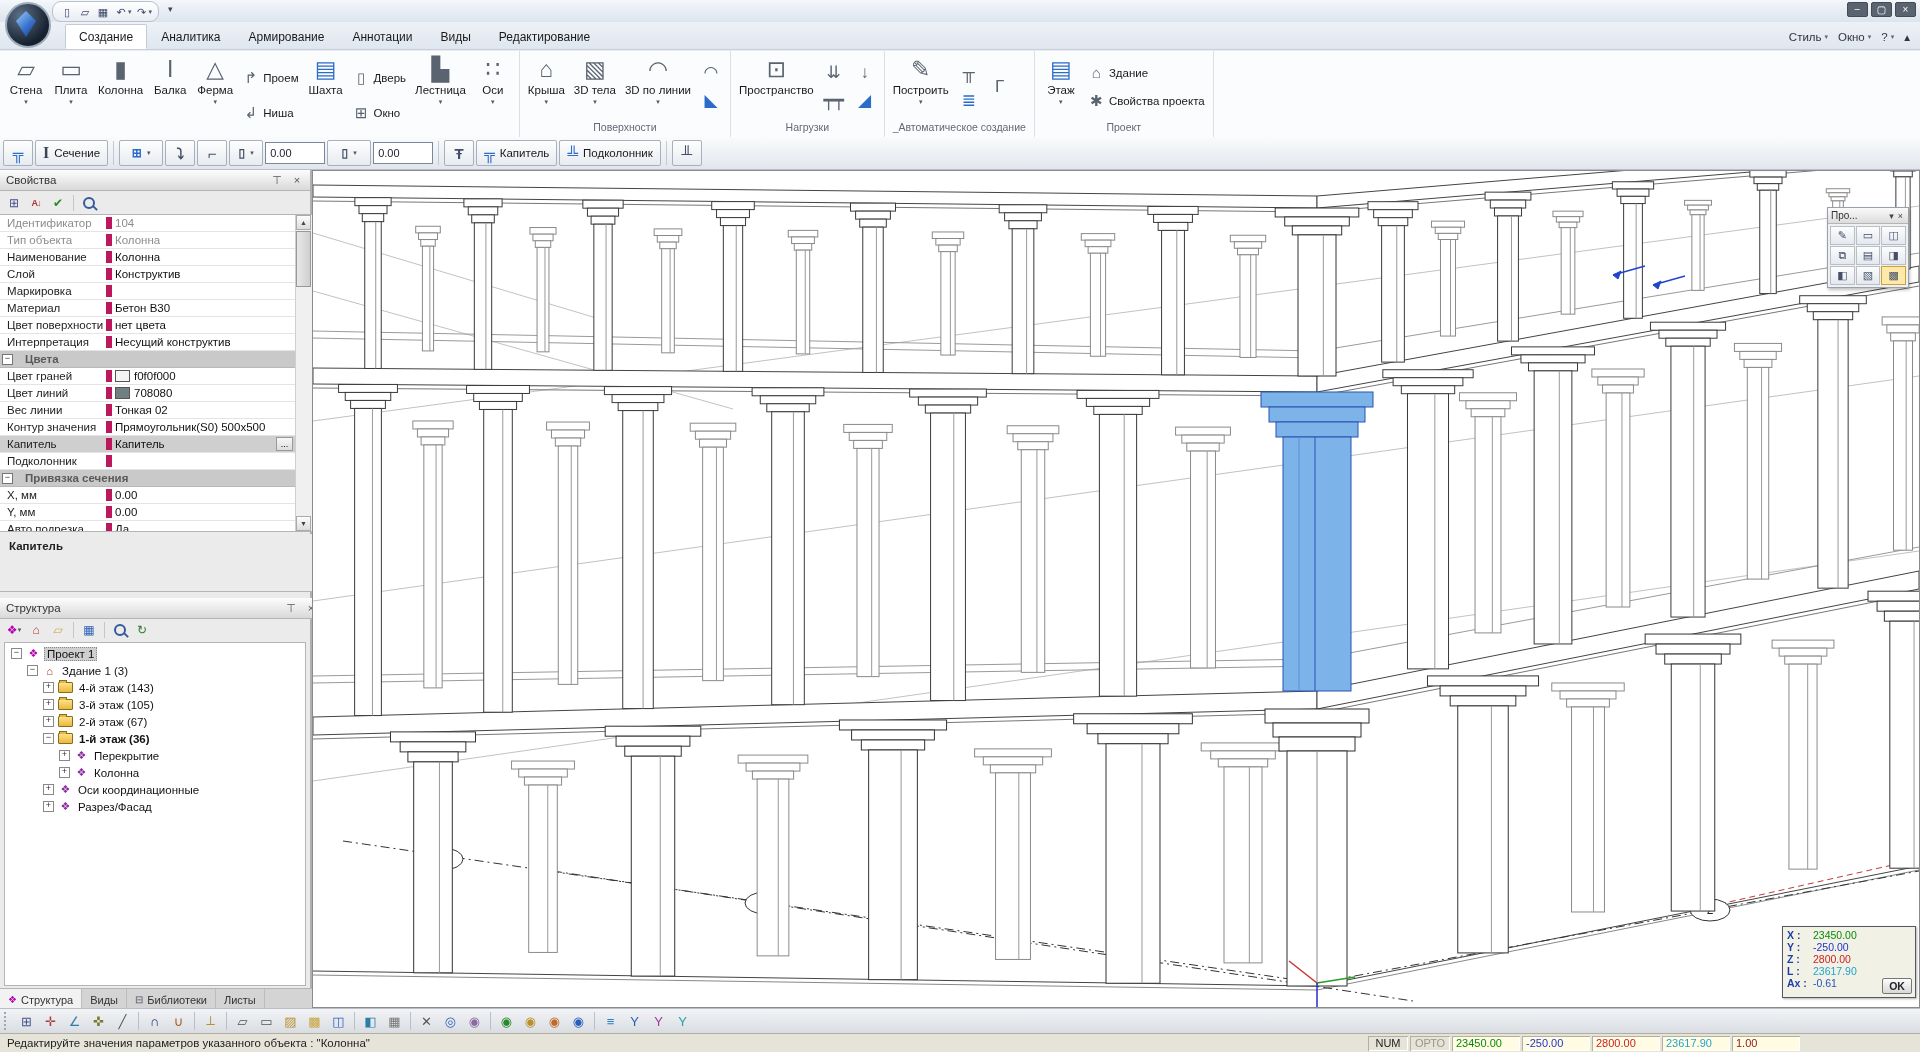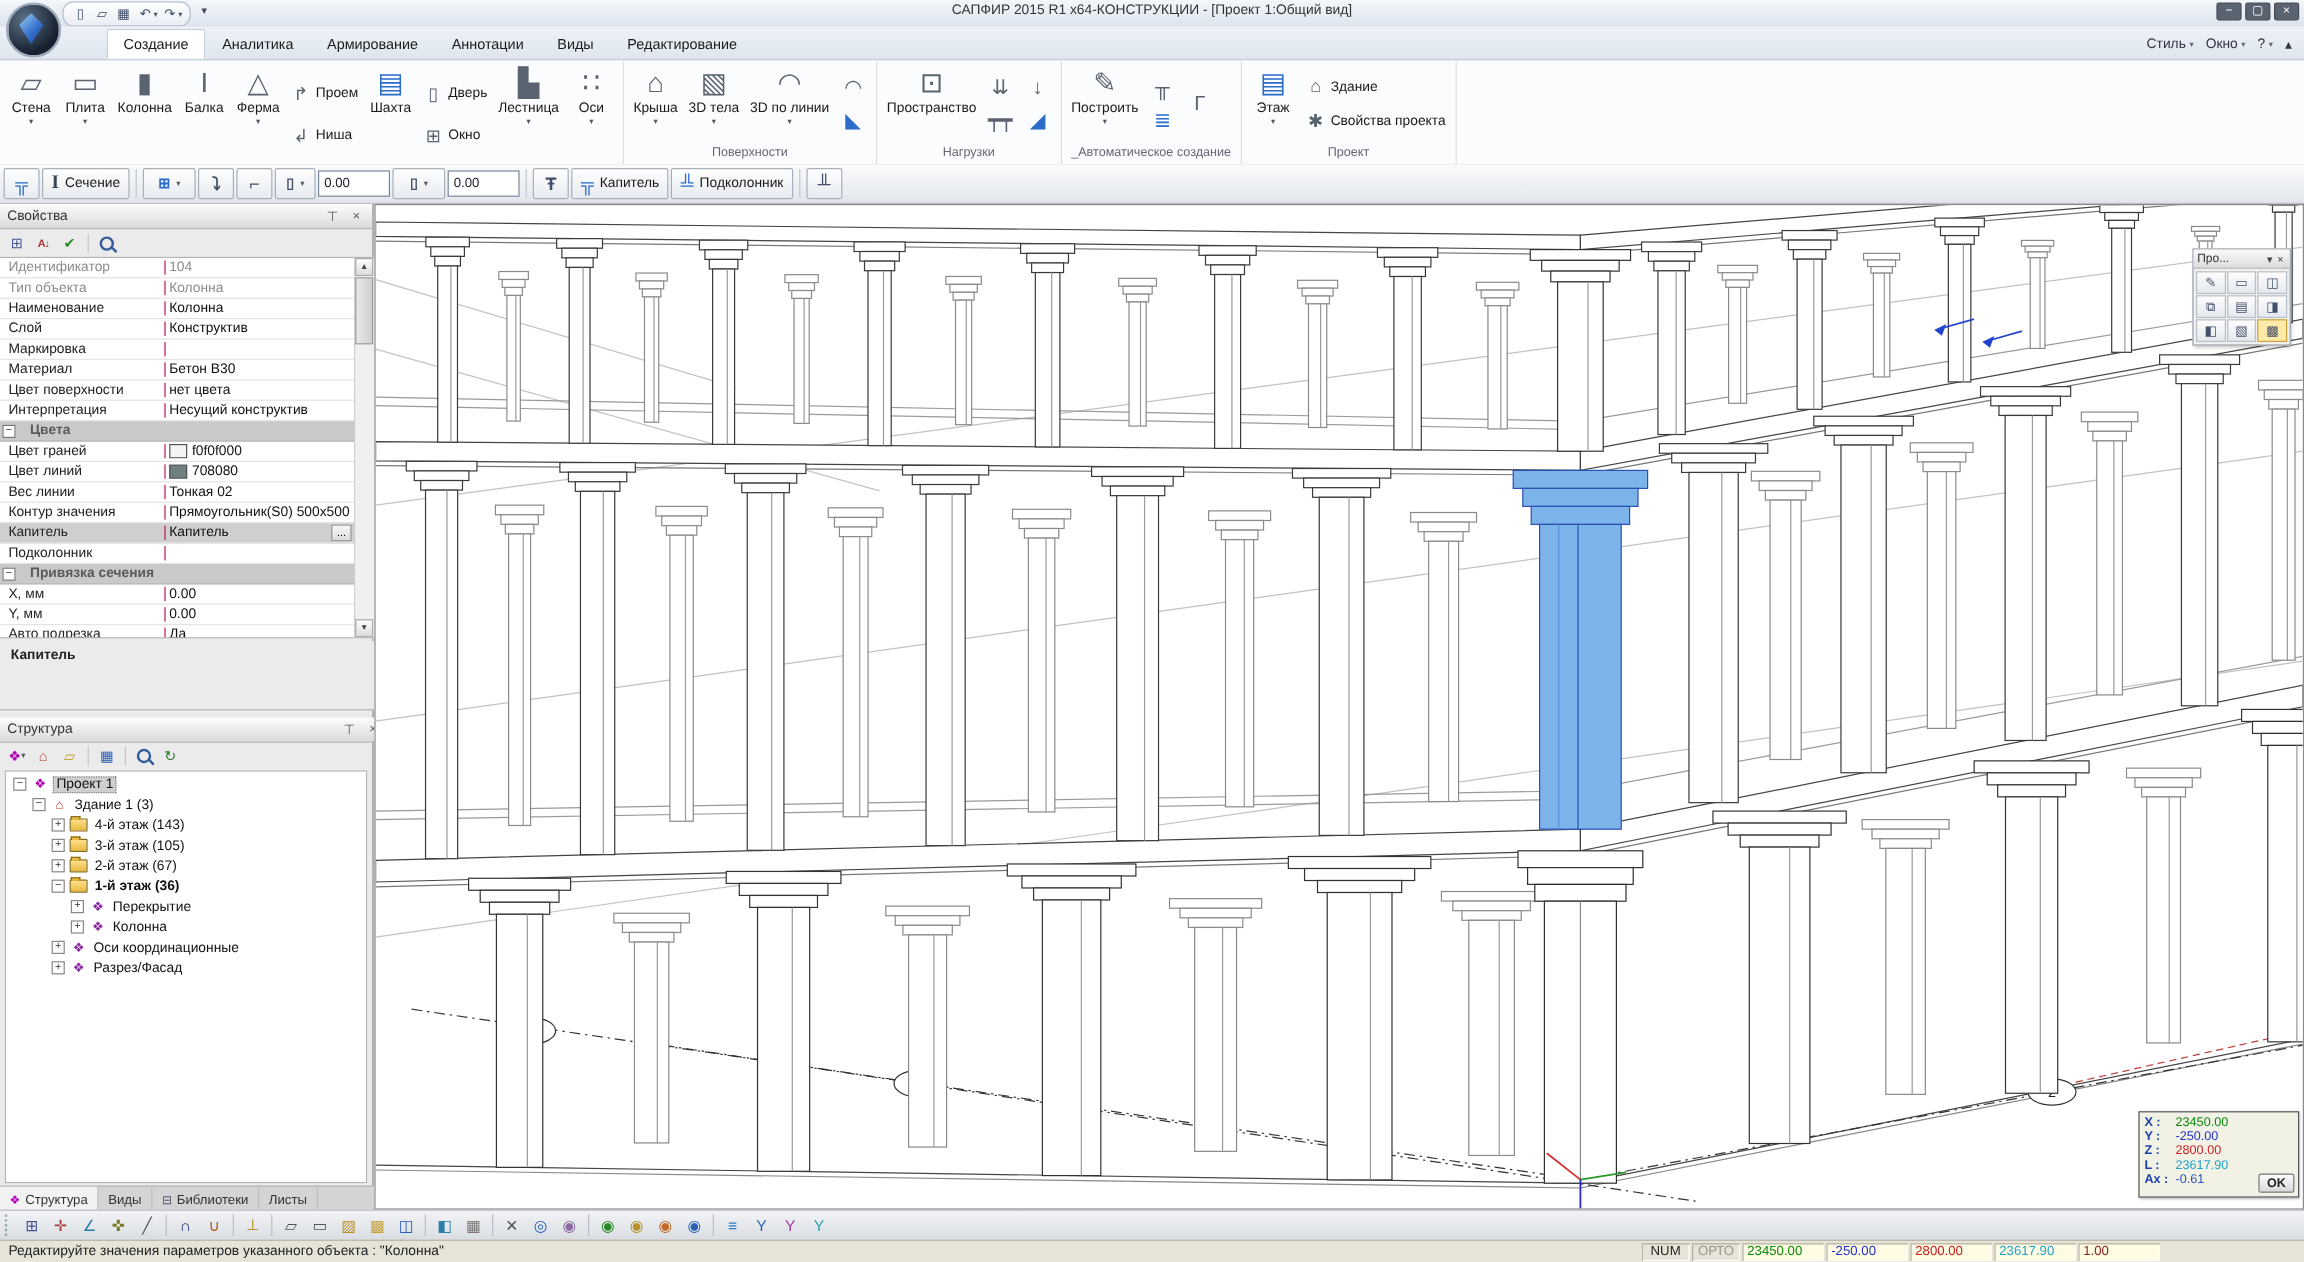--- a/index.html
+++ b/index.html
@@ -12,21 +12,21 @@
   .qbtn{border:none;background:transparent;font-size:11px;color:#3a4a66;width:16px;height:16px;line-height:16px;padding:0;text-align:center;}
   .qarr{font-size:7px;color:#556;margin-left:-3px;}
   .qat-more{position:absolute;left:168px;top:4px;font-size:9px;color:#445;}
   .wtitle{position:absolute;left:0;right:0;top:3px;text-align:center;font-size:11.5px;color:#333;}
   .winbtns{position:absolute;right:4px;top:2px;display:flex;gap:3px;}
   .winbtn{width:21px;height:15px;background:#5a6470;color:#fff;font-size:10px;line-height:14px;text-align:center;border:1px solid #434b55;border-radius:2px;padding:0;}
 
   
   .applogo{position:absolute;left:5px;top:2px;width:42px;height:42px;z-index:30;border-radius:50%;background:radial-gradient(circle at 32% 28%,#5d7087,#16202e 70%);border:2px solid #9daab9;}
   .applogo::after{content:"";position:absolute;left:9px;top:7px;width:20px;height:26px;background:linear-gradient(135deg,#9fd2f5 0%,#3a74d0 55%,#123a8a 100%);clip-path:polygon(50% 0,100% 38%,50% 100%,0 38%);}
-  .tabrow{position:absolute;top:22px;left:0;right:0;height:28px;background:linear-gradient(#eef2f7,#dfe6ef);border-bottom:1px solid #c9cfd8;display:flex;align-items:flex-end;padding-left:89px;box-sizing:border-box;}
+  .tabrow{position:absolute;top:22px;left:0;right:0;height:28px;background:linear-gradient(#eef2f7,#dfe6ef);border-bottom:1px solid #c9cfd8;display:flex;align-items:flex-end;padding-left:65px;box-sizing:border-box;}
   .mtab{padding:5px 13px 4px;font-size:12px;color:#1a1a1a;border:1px solid transparent;background:transparent;}
   .mtab.active{background:#fff;border-color:#c4cbd6;border-bottom-color:#fff;border-radius:2px 2px 0 0;}
   .tabrow-right{margin-left:auto;display:flex;align-items:center;gap:10px;padding:0 10px 5px 0;font-size:11.5px;color:#334;}
   .tr-item{display:flex;gap:3px;align-items:center;}
   .tr-item .dn{font-size:7px;color:#667;}
 
   
   .ribbon{position:absolute;top:51px;left:0;right:0;height:86px;background:#fbfcfd;border-bottom:1px solid #c3c9d2;display:flex;}
   .rgroup{display:flex;flex-direction:column;border-right:1px solid #dcе0е6;border-right:1px solid #dce0e6;}
   .ritems{flex:1;display:flex;align-items:stretch;padding:3px 5px 0;gap:3px;}
@@ -60,21 +60,21 @@
   .phbtn{border:none;background:transparent;padding:0;font-size:11px;color:#555;width:14px;}
   .ptools{height:24px;display:flex;align-items:center;gap:2px;padding:0 4px;}
   .pti{min-width:20px;height:19px;border:1px solid transparent;background:transparent;display:flex;align-items:center;justify-content:center;font-size:12px;padding:0 1px;}
   .ptsep{width:1px;height:16px;background:#c6c6c6;margin:0 3px;}
   .mag{display:inline-block;width:8px;height:8px;border:2px solid #335a9a;border-radius:50%;position:relative;}
   .mag::after{content:"";position:absolute;width:6px;height:2px;background:#335a9a;transform:rotate(45deg);right:-5px;bottom:-2px;}
   .sortaz{font-size:9px;font-weight:bold;color:#a33;letter-spacing:-1px;}
 
   .pgrid{position:absolute;top:44px;left:0;width:312px;height:318px;background:#fff;border-top:1px solid #b5b5b5;border-bottom:1px solid #b5b5b5;overflow:hidden;box-sizing:border-box;}
   .prow{display:flex;height:17px;border-bottom:1px solid #e4e4e4;font-size:11.5px;align-items:center;box-sizing:border-box;}
-  .plab{width:138px;padding:0 4px 0 7px;border-right:1px solid #be185d;color:#222;white-space:nowrap;overflow:hidden;box-sizing:border-box;flex:none;}
+  .plab{width:112px;padding:0 4px 0 7px;border-right:6px solid #be185d;color:#222;white-space:nowrap;overflow:hidden;box-sizing:border-box;flex:none;}
   .plab.ind{}
   .pval{flex:1;padding:0 3px;display:flex;align-items:center;gap:4px;color:#111;white-space:nowrap;overflow:hidden;}
   .prow.pdis .plab,.prow.pdis .pval{color:#8c8c8c;}
   .prow.pgroupr{background:#c9c9c9;border-bottom-color:#b8b8b8;}
   .prow.pgroupr .plab{width:auto;border:none;font-weight:bold;color:#5a5a5a;}
   .prow.psel{background:#cfcfcf;}
   .gbox{display:inline-block;width:9px;height:9px;border:1px solid #777;background:#fff;font-size:9px;line-height:7px;text-align:center;color:#333;margin:0 5px 0 2px;}
   .swatch{display:inline-block;width:13px;height:10px;border:1px solid #555;flex:none;}
   .ellbtn{margin-left:auto;width:17px;height:14px;border:1px solid #999;background:linear-gradient(#f7f7f7,#ddd);font-size:9px;line-height:7px;text-align:center;padding:0;flex:none;}
   .pscroll{position:absolute;right:0;top:0;width:16px;height:100%;background:#f0f0f0;border-left:1px solid #cfcfcf;}
@@ -138,21 +138,20 @@
     <div class="qat" id="qat">
         <button class="qbtn">▯</button>
         <button class="qbtn">▱</button>
         <button class="qbtn">▦</button>
         <button class="qbtn">↶</button>
         <span class="qarr">▾</span>
         <button class="qbtn">↷</button>
         <span class="qarr">▾</span>
       </div>
     <span class="qat-more">▾</span>
-    <div class="wtitle">САПФИР 2015 R1 x64-КОНСТРУКЦИИ - [Проект 1:Общий вид]</div>
     <div class="winbtns">
       <button class="winbtn">−</button>
       <button class="winbtn">▢</button>
       <button class="winbtn">×</button>
     </div>
   </div>
 
   <div class="applogo"></div>
   <div class="tabrow">
     <div id="mtabs" style="display:flex;align-items:flex-end;">

